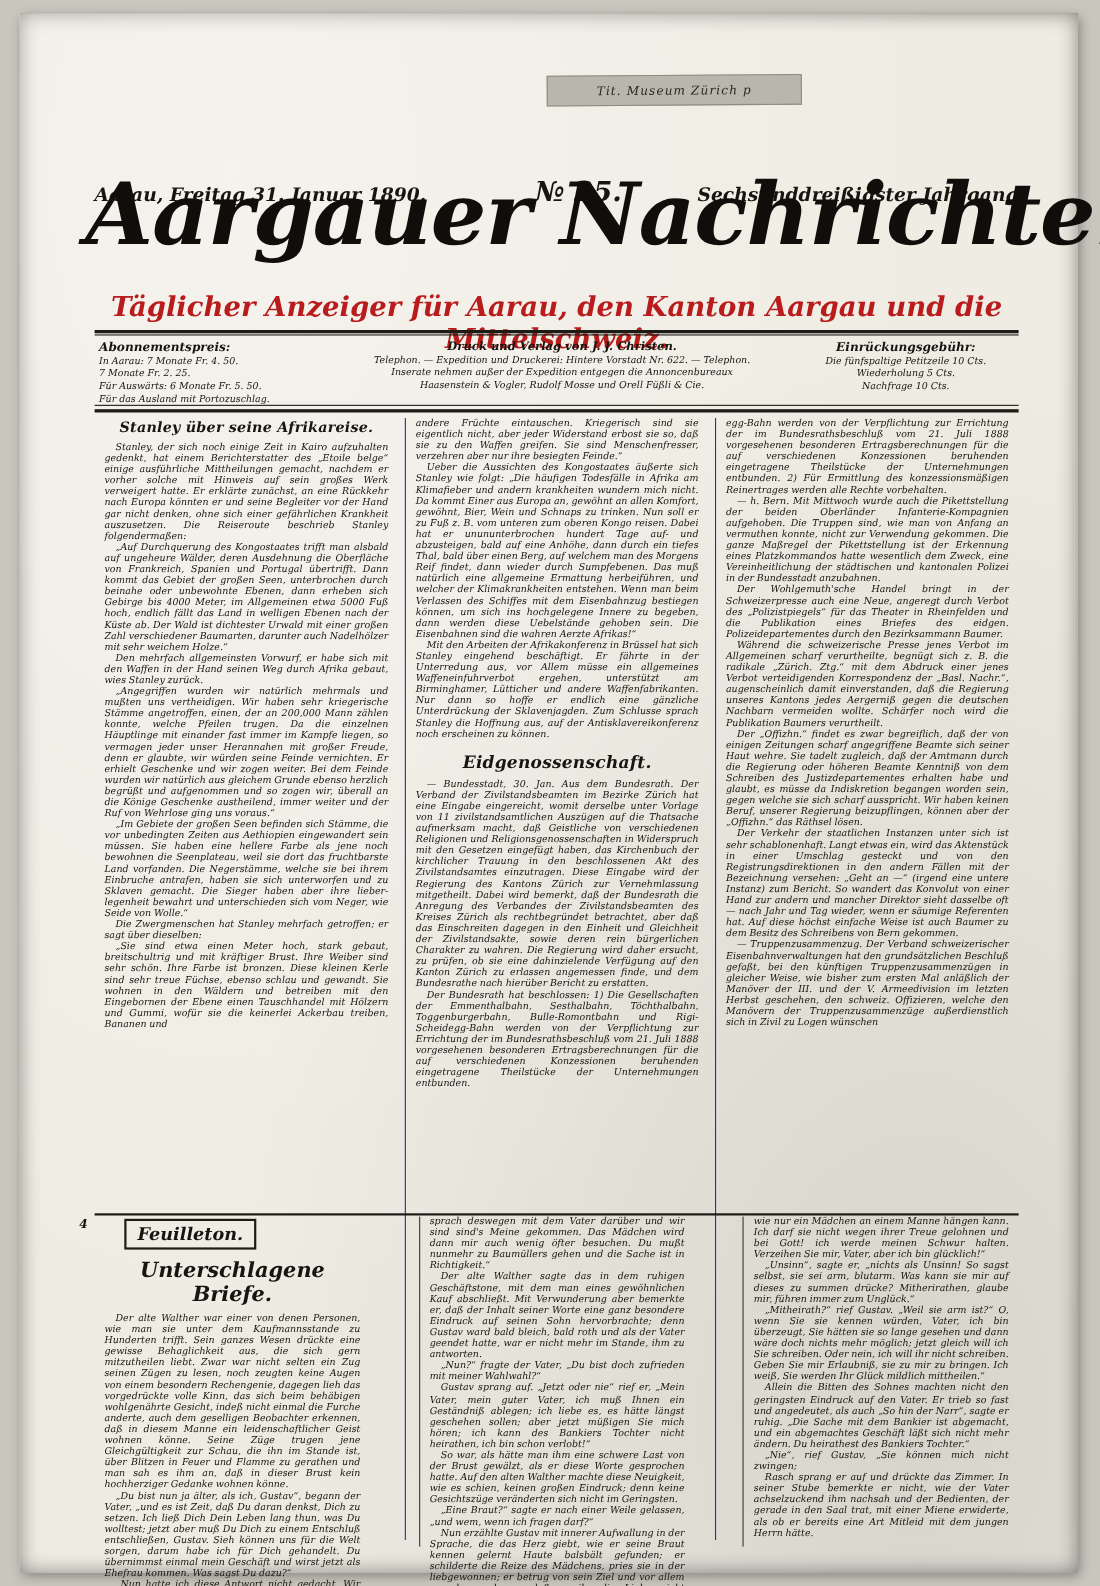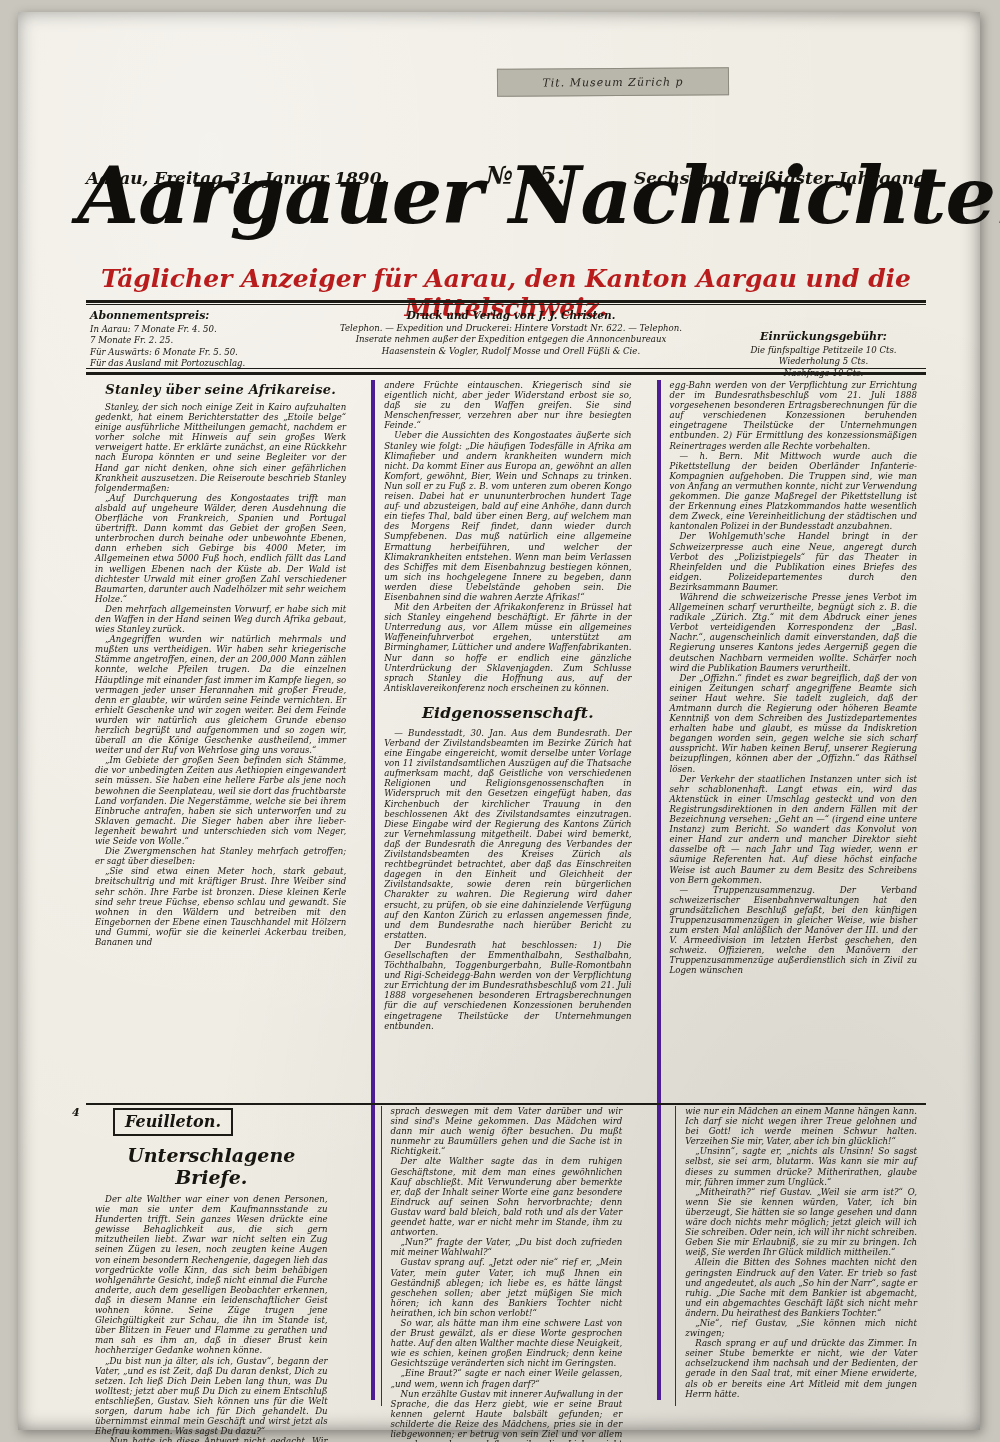--- a/index.html
+++ b/index.html
@@ -132,48 +132,48 @@
     display: flex;
     font-size: 9.5px;
     line-height: 11.5px;
   }
   .imprint .col {
     box-sizing: border-box;
     padding: 1px 4px;
   }
   .imprint .left  { width: 215px; }
   .imprint .mid   { width: 420px; text-align: center; }
-  .imprint .right { width: 205px; text-align: center; margin-top: 21px; }
+  .imprint .right { width: 205px; text-align: center; }
   .imprint b { font-size: 10.5px; }
   .imprint .hdr {
     display: block;
     font-weight: bold;
     font-size: 11px;
     margin-bottom: 1px;
   }
   .imprint .small { font-size: 8.6px; line-height: 10.5px; }
 
   
   .columns {
     position: absolute;
     left: 44px;
     top: 352px;
     width: 840px;
     height: 1020px;
     display: flex;
-    gap: 16px;
+    gap: 6px;
   }
   .col3 {
     width: 280px;
     box-sizing: border-box;
     padding: 0 9px;
     position: relative;
   }
   .col3 + .col3 {
-    border-left: 4px solid #4c1d95;
+    border-left: 1px solid #4c1d95;
   }
   .sec-head {
     text-align: center;
     font-weight: bold;
     font-size: 13px;
     margin: 2px 0 5px 0;
     letter-spacing: 0.2px;
   }
   .sec-head.big {
     font-size: 15.5px;

